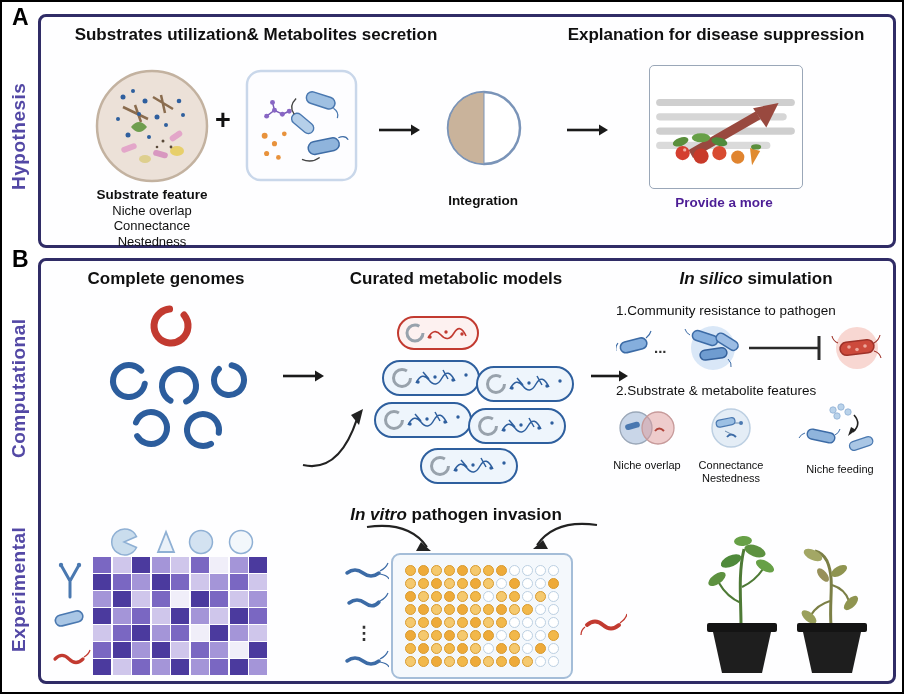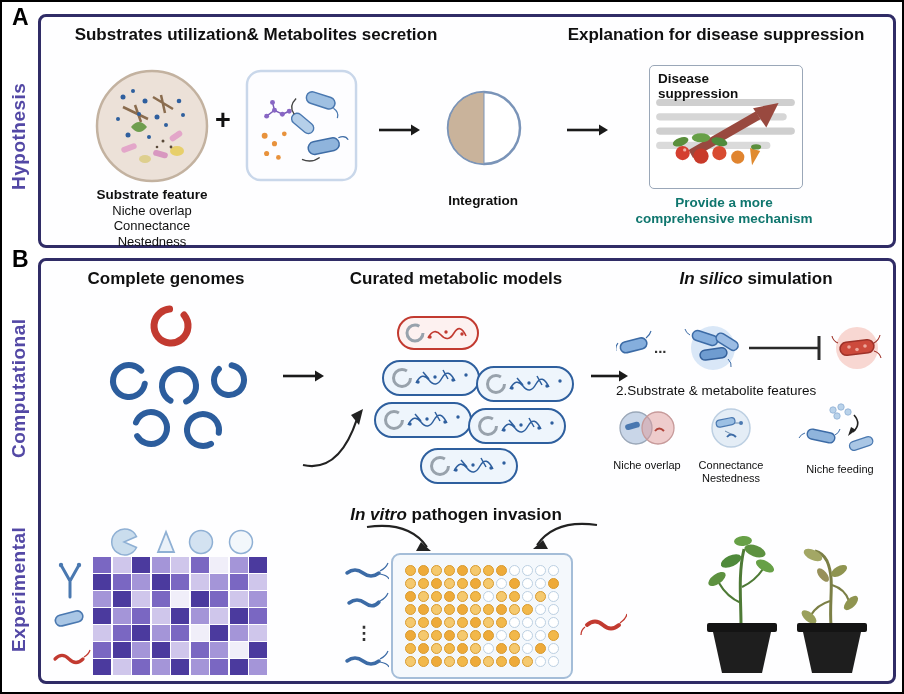--- a/index.html
+++ b/index.html
@@ -12,21 +12,21 @@
   .panel-letter{position:absolute;font-weight:bold;font-size:23px;color:#000;z-index:5;}
   .vlabel{position:absolute;color:#5348a5;font-weight:bold;font-size:19px;letter-spacing:.5px;
           writing-mode:vertical-rl;transform:rotate(180deg);text-align:center;width:26px;}
   .abs{position:absolute;}
   .sec-title{position:absolute;font-weight:bold;font-size:17px;color:#101010;text-align:center;line-height:1.15;}
   .sec-title .it{font-style:italic;}
   .plus{position:absolute;font-size:27px;font-weight:bold;color:#111;}
   .feat-label{position:absolute;text-align:center;color:#101010;line-height:1.18;font-size:13px;}
   .feat-label b{display:block;font-size:13.5px;}
   .feat-label span{display:block;}
-  .caption{position:absolute;text-align:center;font-weight:bold;font-size:13.5px;line-height:1.2;color:#0f766e;}
+  .caption{position:absolute;text-align:center;font-weight:bold;font-size:13.5px;line-height:1.2;color:#4c1d95;}
   .caption span{display:block;}
   .item-text{position:absolute;font-size:13.5px;color:#101010;}
   .mini-label{position:absolute;font-size:11px;color:#101010;text-align:center;line-height:1.15;}
   .mini-label span{display:block;}
   .disease-box{position:absolute;width:154px;height:124px;background:#fff;border:1.5px solid #9aa7b8;border-radius:5px;}
   .disease-text{position:absolute;left:8px;top:6px;width:104px;font-weight:bold;font-size:13.5px;line-height:1.1;color:#101010;}
   .heatmap{position:absolute;display:grid;grid-template-columns:repeat(9,18px);grid-auto-rows:15.5px;gap:1.5px;}
   .hm-cell{width:18px;height:15.5px;}
   .plate{position:absolute;width:182px;height:126px;background:#f4f8fc;border:2px solid #a4bdd8;border-radius:9px;padding:10px 12px;}
   .plate-grid{display:grid;grid-template-columns:repeat(12,11px);grid-auto-rows:11px;gap:2px;}
@@ -136,35 +136,33 @@
         <ellipse cx="50" cy="70" rx="9" ry="4.5" fill="#67a047"></ellipse>
         <ellipse cx="68" cy="74" rx="8" ry="4" fill="#4f8a3b" transform="rotate(15 68 74)"></ellipse>
         <circle cx="32" cy="85" r="7" fill="#d43f2f"></circle>
         <circle cx="50" cy="88" r="7.5" fill="#c83a2a"></circle>
         <circle cx="68" cy="85" r="7" fill="#d84b31"></circle>
         <circle cx="86" cy="89" r="6.5" fill="#e0842f"></circle>
         <polygon points="98,80 108,83 100,97" fill="#e08a2f"></polygon>
         <ellipse cx="104" cy="79" rx="5" ry="2.5" fill="#5a8f3c"></ellipse>
         <circle cx="34" cy="82" r="1.6" fill="#f2b0a4"></circle>
       </svg>
-      <div class="disease-text">Disease suppression</div>
     </div>
 
     <div class="feat-label" style="left:28px;top:170px;width:166px">
       <b>Substrate feature</b>
       <span>Niche overlap</span>
       <span>Connectance</span>
       <span>Nestedness</span>
     </div>
     <div class="feat-label" style="left:399px;top:176px;width:86px">
       <b>Integration</b>
     </div>
     <div class="caption" style="left:573px;top:178px;width:220px">
       <span>Provide a more</span>
-      <span>comprehensive mechanism</span>
     </div>
   </div>
 
   <div class="panel panel-b">
     <div class="sec-title" style="left:280px;top:8px;width:270px">Curated metabolic models</div>
     <div class="sec-title" style="left:20px;top:8px;width:210px">Complete genomes</div>
     <div class="sec-title" style="left:580px;top:8px;width:270px"><span class="it">In silico</span><span> simulation</span></div>
 
     <svg class="abs" style="left:105px;top:40px" width="50" height="50" viewBox="0 0 50 50">
       <circle cx="25" cy="25" r="17" fill="none" stroke="#c23a30" stroke-width="7" stroke-linecap="round" stroke-dasharray="90 16.8" transform="rotate(-40 25 25)"></circle>
@@ -213,20 +211,21 @@
       <use href="#bluecap" x="4" y="46"></use>
       <use href="#bluecap" x="98" y="52"></use>
       <use href="#bluecap" x="50" y="92"></use>
     </svg>
 
     <svg class="abs" style="left:548px;top:106px" width="40" height="18" viewBox="0 0 40 18">
       <line x1="2" y1="9" x2="30" y2="9" stroke="#1a1a1a" stroke-width="2.6"></line>
         <polygon points="30,3.5 39,9 30,14.5" fill="#1a1a1a"></polygon>
     </svg>
 
+    <div class="item-text" style="left:575px;top:42px;width:275px">1.Community resistance to pathogen</div>
     <svg class="abs" style="left:575px;top:62px" width="275" height="50" viewBox="0 0 275 50">
       <rect x="4" y="17" width="27" height="11" rx="5.5" fill="#85aedd" stroke="#3c6ba6" stroke-width="1.6" transform="rotate(-14 17 22)"></rect>
       <path d="M2 20 q-3 4 -2 8 M30 15 q4 -3 5 -7" stroke="#3c6ba6" stroke-width="1.1" fill="none"></path>
       <text x="38" y="30" font-size="15" font-weight="bold" fill="#333">...</text>
       <circle cx="97" cy="25" r="22" fill="#d9e7f7"></circle>
       <g>
         <rect x="76" y="10" width="26" height="10" rx="5" fill="#85aedd" stroke="#3c6ba6" stroke-width="1.5" transform="rotate(18 89 15)"></rect>
         <rect x="84" y="26" width="27" height="10" rx="5" fill="#6f9cd0" stroke="#35619b" stroke-width="1.5" transform="rotate(-8 97 31)"></rect>
         <rect x="99" y="14" width="24" height="9.5" rx="4.7" fill="#9bbce4" stroke="#3c6ba6" stroke-width="1.5" transform="rotate(32 111 19)"></rect>
         <path d="M74 12 q-4 -2 -5 -6 M112 36 q4 4 3 8" stroke="#3c6ba6" stroke-width="1" fill="none"></path>

